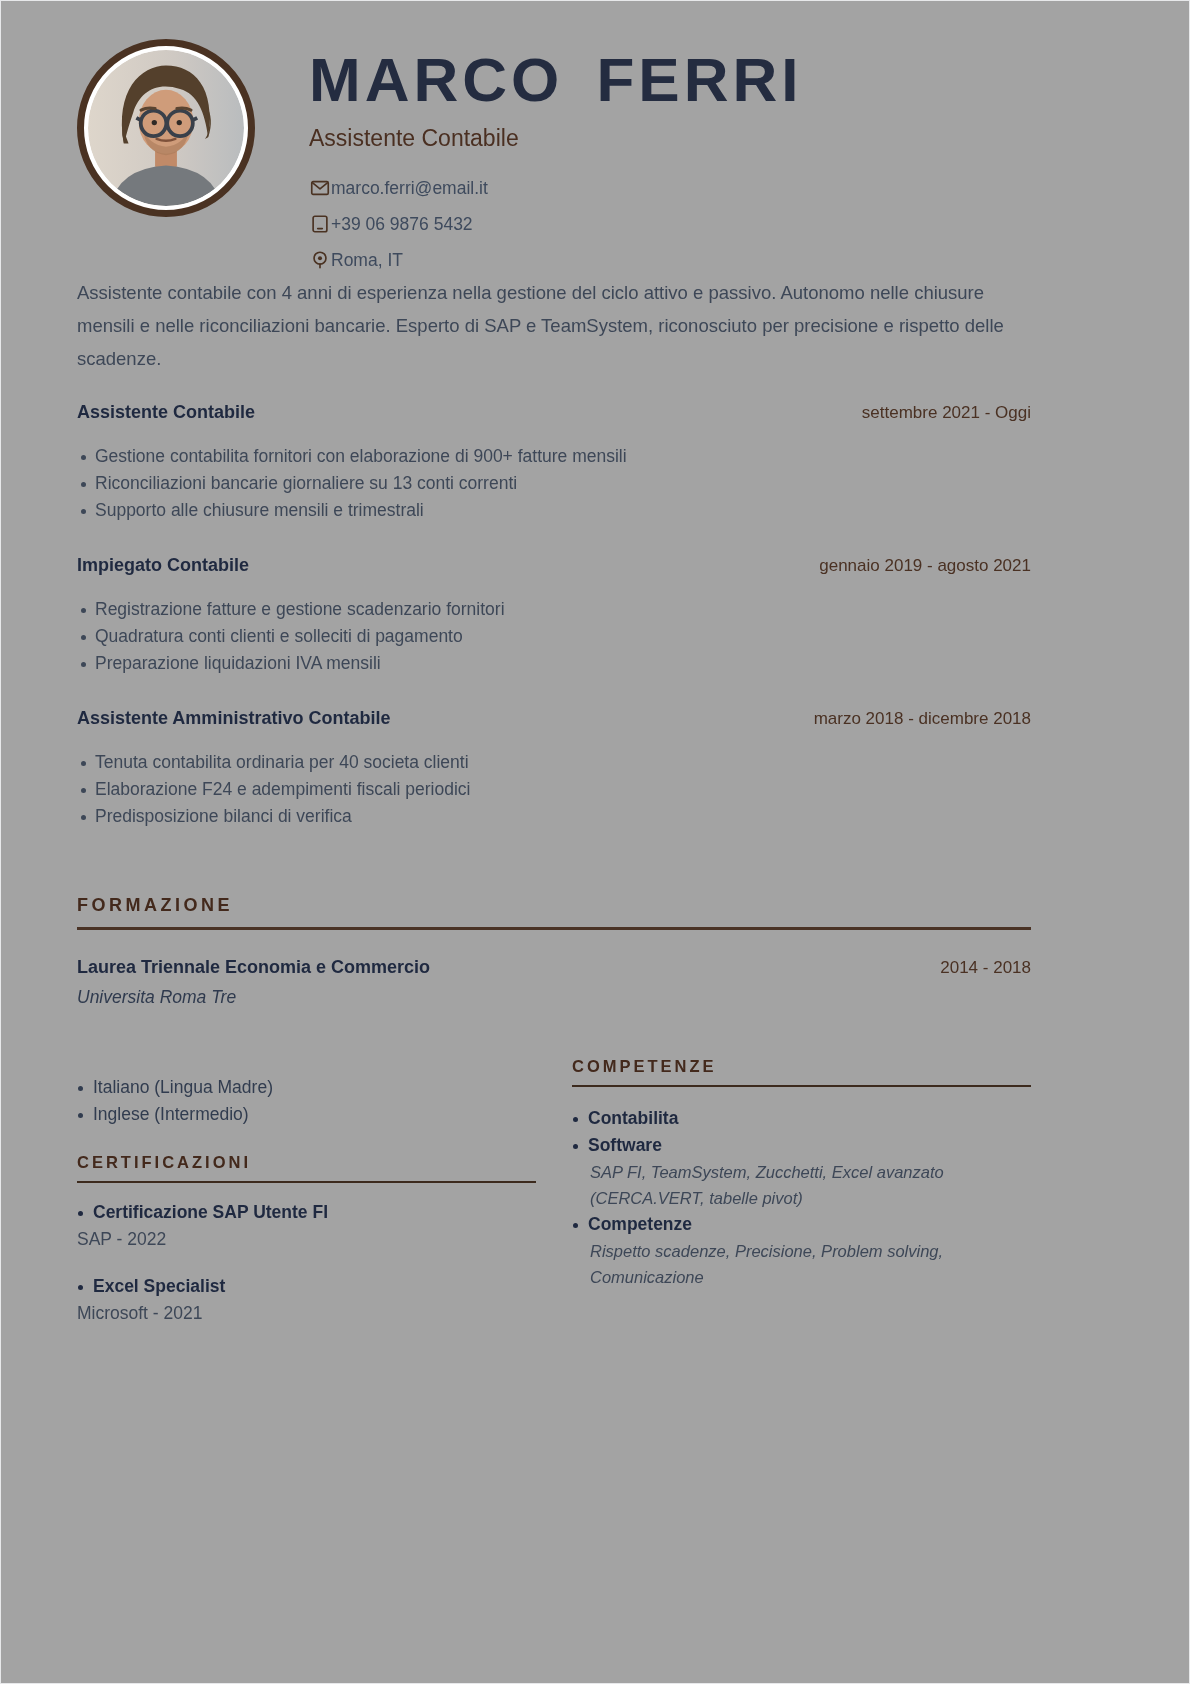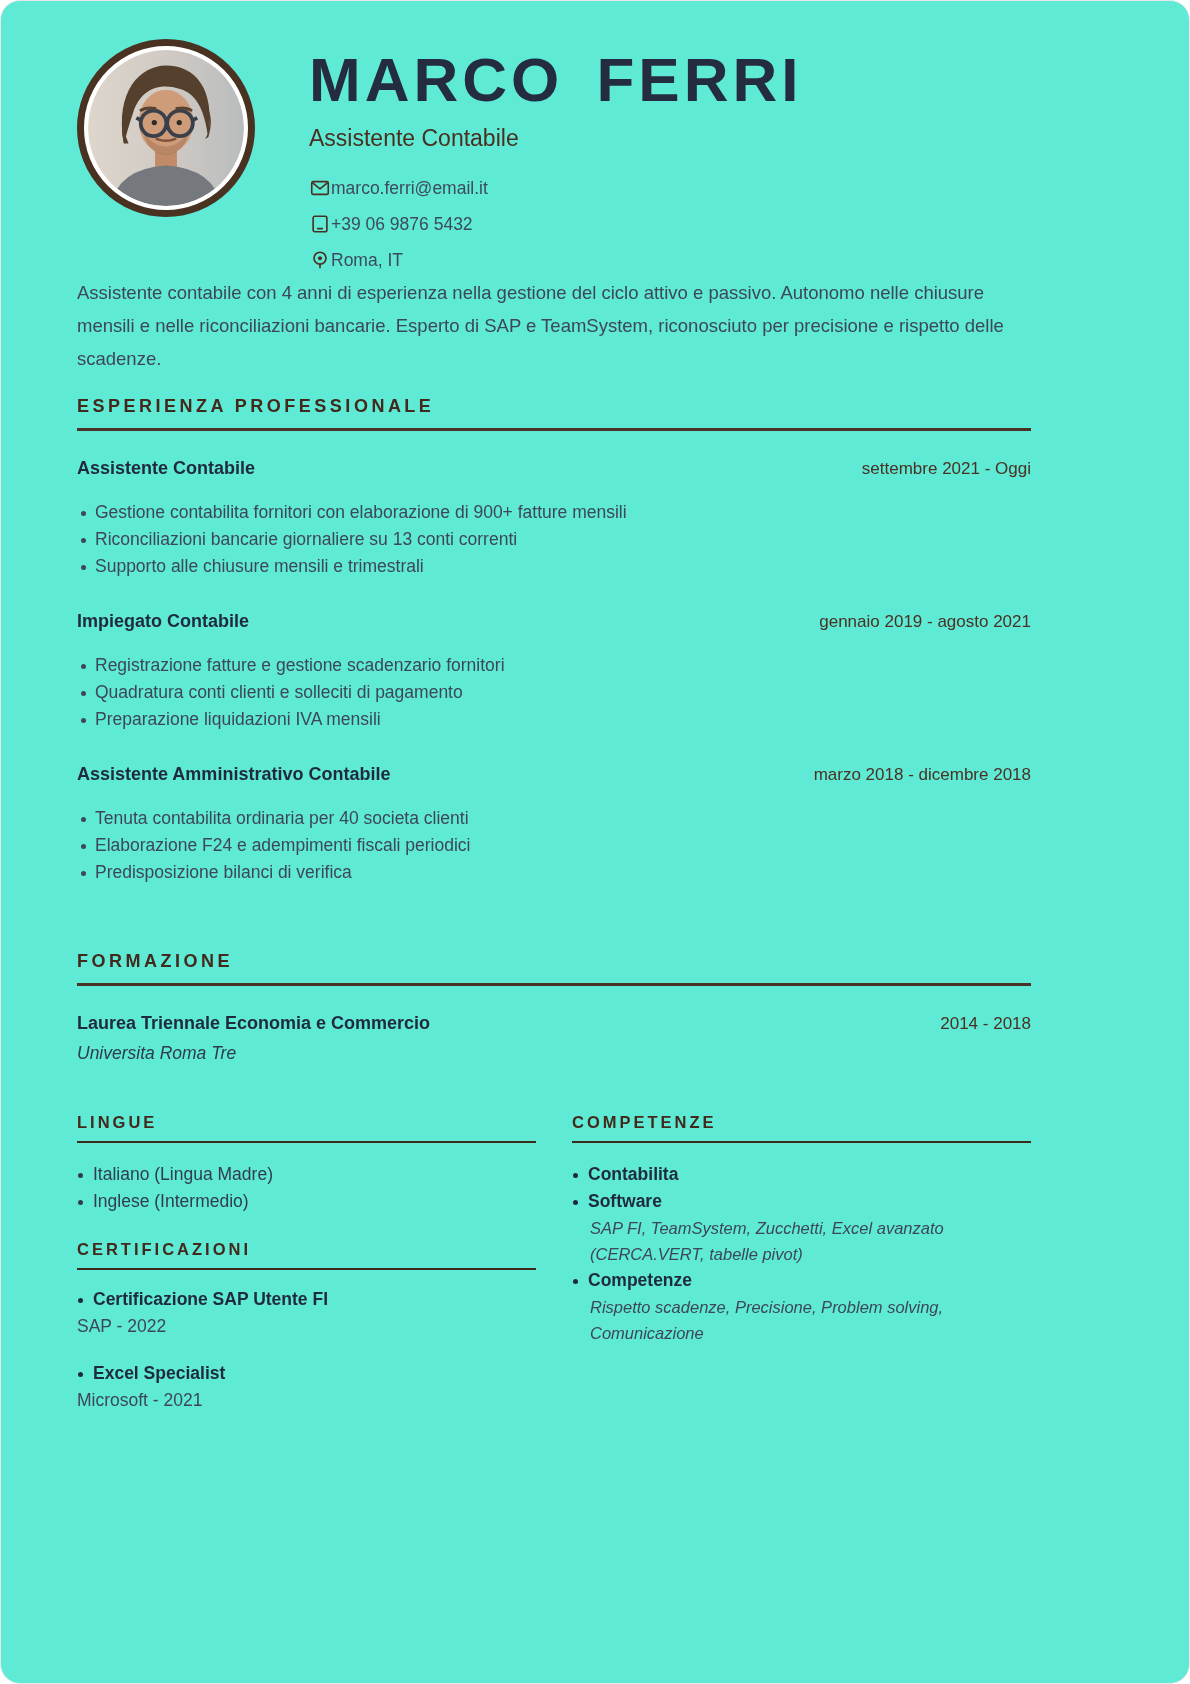--- a/index.html
+++ b/index.html
@@ -2,22 +2,22 @@
 <html><head>
 <meta charset="utf-8">
 <style>
   html,body{margin:0;padding:0;background:#fff;}
   body{
     width:1190px;height:1684px;position:relative;
     font-family:"Liberation Sans","DejaVu Sans",sans-serif;
     -webkit-font-smoothing:antialiased;
   }
   .page{
-    position:absolute;inset:0;background:#5eead4;
-    border:1px solid #e7e8ea;border-radius:20px;
+    position:absolute;inset:0;background:#a3a3a3;
+    border:1px solid #e7e8ea;border-radius:0;
     box-sizing:border-box;
     padding:38px 158px 16px 76px;
     overflow:hidden;
   }
   
   .header{display:flex;align-items:flex-start;}
   .photo-wrap{
     flex:0 0 auto;width:178px;height:178px;border-radius:50%;
     border:7px solid #4a3222;box-sizing:border-box;
     padding:4px;background:#fff;
@@ -162,21 +162,20 @@
           </svg>
           <span class="contact-text">Roma, IT</span>
         </div>
       </div>
     </div>
   </div>
 
   <p class="summary">Assistente contabile con 4 anni di esperienza nella gestione del ciclo attivo e passivo. Autonomo nelle chiusure mensili e nelle riconciliazioni bancarie. Esperto di SAP e TeamSystem, riconosciuto per precisione e rispetto delle scadenze.</p>
 
   <section class="sec-esperienza">
-    <h2 class="section-h">ESPERIENZA PROFESSIONALE</h2>
 
     <div>
       <div class="entry-row">
         <span class="entry-title">Assistente Contabile</span>
         <span class="entry-date">settembre 2021 - Oggi</span>
       </div>
       <ul class="job-bullets">
         <li>Gestione contabilita fornitori con elaborazione di 900+ fatture mensili</li>
         <li>Riconciliazioni bancarie giornaliere su 13 conti correnti</li>
         <li>Supporto alle chiusure mensili e trimestrali</li>
@@ -213,21 +212,20 @@
     <div class="entry-row">
       <span class="entry-title">Laurea Triennale Economia e Commercio</span>
       <span class="entry-date">2014 - 2018</span>
     </div>
     <div class="school">Universita Roma Tre</div>
   </section>
 
   <div class="columns">
 
     <div>
-      <h3 class="col-h">LINGUE</h3>
       <ul class="plain-bullets">
         <li>Italiano (Lingua Madre)</li>
         <li>Inglese (Intermedio)</li>
       </ul>
 
       <h3 class="col-h second">CERTIFICAZIONI</h3>
       <div class="cert-item">
         <div class="cert-name">Certificazione SAP Utente FI</div>
         <div class="cert-issuer">SAP - 2022</div>
       </div>

